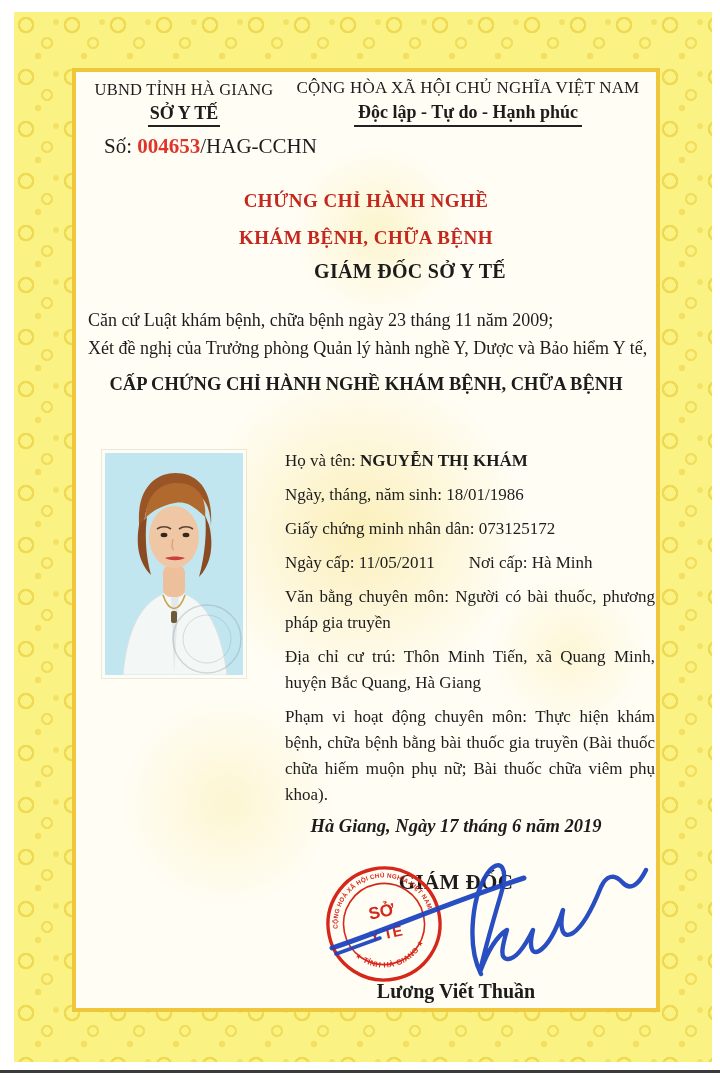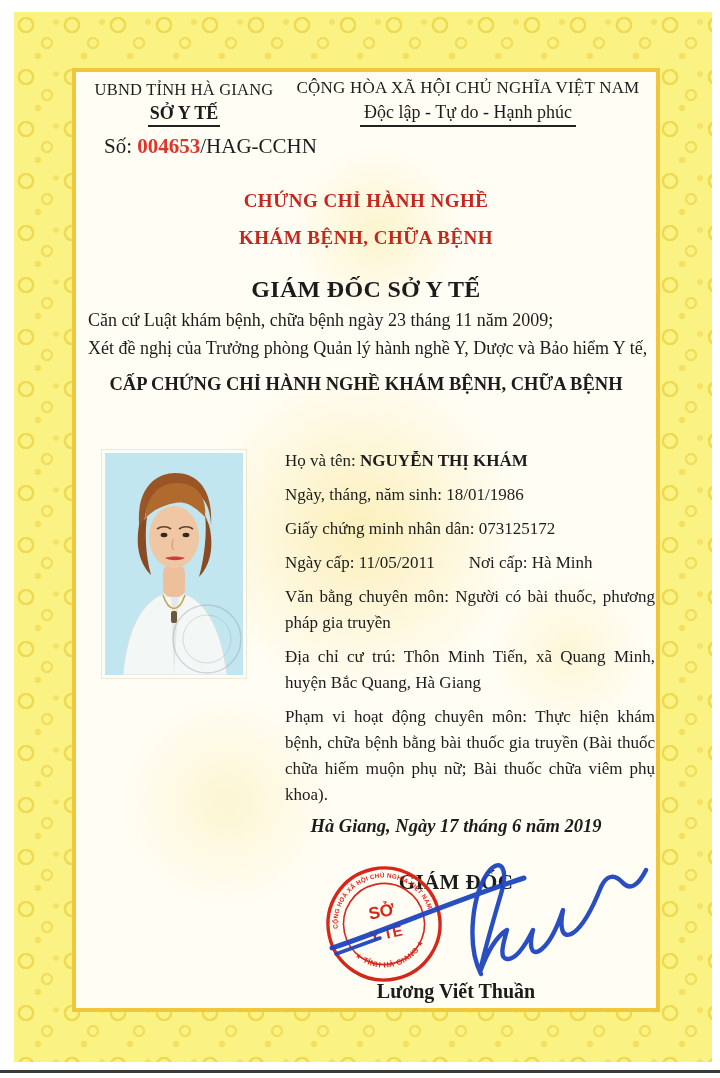--- a/index.html
+++ b/index.html
@@ -28,29 +28,29 @@
   .abs{position:absolute;}
 
   
   .hdr-left{left:10px;top:8px;width:196px;text-align:center;}
   .hdr-left .l1{font-size:16.5px;letter-spacing:.2px;}
   .hdr-left .l2{margin-top:3px;}
   .hdr-left .l2 span{font-size:18px;font-weight:700;border-bottom:2px solid #222;padding:0 2px 2px;}
   .hdr-right{left:214px;top:6px;width:356px;text-align:center;}
   .hdr-right .l1{font-size:17px;font-weight:400;letter-spacing:.2px;}
   .hdr-right .l2{margin-top:4px;}
-  .hdr-right .l2 span{font-size:18px;font-weight:400;border-bottom:2px solid #222;padding:0 4px 3px;}
+  .hdr-right .l2 span{font-size:18px;font-weight:700;border-bottom:2px solid #222;padding:0 4px 3px;}
 
   .serial{left:28px;top:62px;font-size:21px;text-align:right;}
   .serial .num{color:#df342a;font-weight:700;}
 
   
   .title{left:0;top:110px;width:100%;text-align:center;color:#c4271d;font-weight:700;
          font-size:19px;line-height:37px;letter-spacing:.5px;}
-  .subtitle{left:0;top:204px;width:100%;text-align:center;font-weight:700;font-size:24px;letter-spacing:.3px;}
+  .subtitle{left:0;top:188px;width:100%;text-align:center;font-weight:700;font-size:20px;letter-spacing:.3px;padding-left:44px;}
 
   
   .pre1{left:12px;top:238px;width:560px;font-size:18px;}
   .pre2{left:12px;top:266px;width:560px;font-size:18px;}
   .grant{left:0;top:302px;width:100%;text-align:center;font-weight:700;font-size:18.5px;}
 
   
   .photo{left:26px;top:378px;width:138px;height:222px;border:3px solid #fdfdf7;
          box-shadow:0 0 0 1px rgba(180,170,120,.25);}
   .photo svg{display:block;width:100%;height:100%;}

